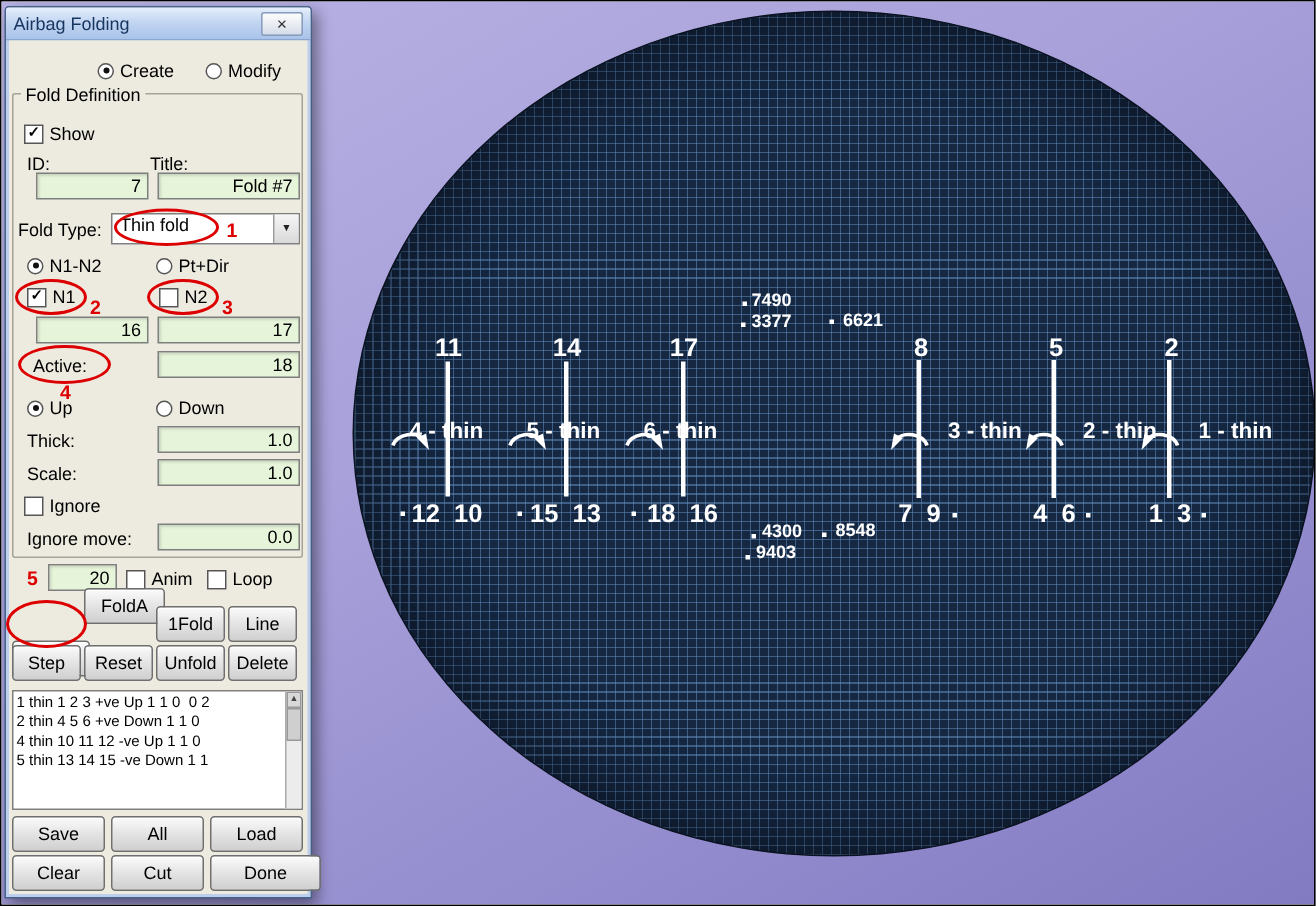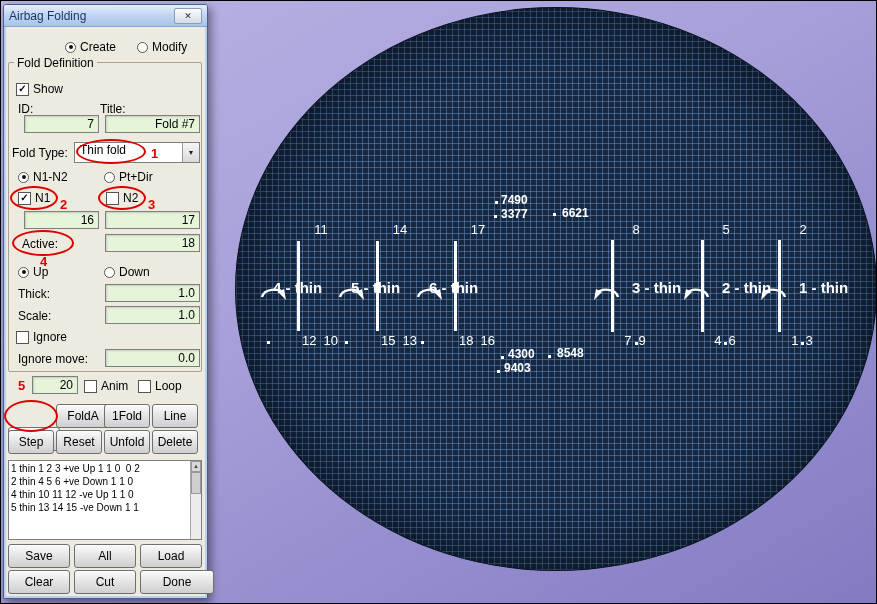--- a/index.html
+++ b/index.html
@@ -11,21 +11,21 @@
     background:linear-gradient(150deg,#b9b3e5 0%,#a8a1da 40%,#928bcd 75%,#837bc2 100%);}
   #mesh{position:absolute;left:234px;top:6px;width:642px;height:564px;border-radius:50%;
     border:1px solid #0a1220;
     background-color:#152741;
     background-image:
       radial-gradient(ellipse at center, rgba(10,20,40,0) 55%, rgba(4,8,20,.45) 88%, rgba(4,8,20,.75) 100%),
       repeating-linear-gradient(0deg, rgba(96,140,190,.55) 0 1px, transparent 1px 6px),
       repeating-linear-gradient(90deg, rgba(96,140,190,.55) 0 1px, transparent 1px 6px);
     box-shadow:inset 0 0 50px rgba(0,0,0,.35);}
   .vline{position:absolute;width:3px;background:#fff;}
-  .vtext{position:absolute;color:#fff;font-weight:normal;font-size:13px;white-space:pre;transform:translateX(-50%);margin-left:22px;}
+  .vtext{position:absolute;color:#fff;font-weight:bold;font-size:17px;white-space:pre;transform:translateX(-50%);}
   .foldlabel{position:absolute;color:#fff;font-weight:bold;font-size:15px;white-space:pre;}
   .nodelabel{position:absolute;color:#fff;font-weight:bold;font-size:12px;}
   .dot{position:absolute;width:3px;height:3px;background:#fff;}
   .arrow{position:absolute;}
 
   
   #dialog{position:absolute;left:2px;top:3px;width:205px;height:595px;background:#edebe0;
     border:1px solid #45618c;border-radius:3px 3px 0 0;
     box-shadow:inset 0 0 0 2px #bcd0ee, 3px 4px 10px rgba(0,0,0,.45);}
   #titlebar{position:absolute;left:0;top:0;width:100%;height:22px;border-radius:2px 2px 0 0;
@@ -241,21 +241,21 @@
     <div class="chkrow" style="left:80px;top:374px">
       <span class="chk"></span>
       <span>Anim</span>
     </div>
     <div class="chkrow" style="left:134px;top:374px">
       <span class="chk"></span>
       <span>Loop</span>
     </div>
 
     <div class="btn" style="left:4px;top:422px;width:52px">Apply</div>
-    <div class="btn" style="left:52px;top:399px;width:54px">FoldA</div>
+    <div class="btn" style="left:52px;top:387px;width:54px">FoldA</div>
     <div class="btn" style="left:100px;top:399px;width:46px">1Fold</div>
     <div class="btn" style="left:148px;top:399px;width:46px">Line</div>
     <div class="btn" style="left:4px;top:425px;width:46px">Step</div>
     <div class="btn" style="left:52px;top:425px;width:46px">Reset</div>
     <div class="btn" style="left:100px;top:425px;width:46px">Unfold</div>
     <div class="btn" style="left:148px;top:425px;width:46px">Delete</div>
 
     <div class="listbox" style="left:4px;top:455px;width:194px;height:80px">
       <div class="listrow">1 thin 1 2 3 +ve Up 1 1 0  0 2</div>
       <div class="listrow">2 thin 4 5 6 +ve Down 1 1 0</div>

